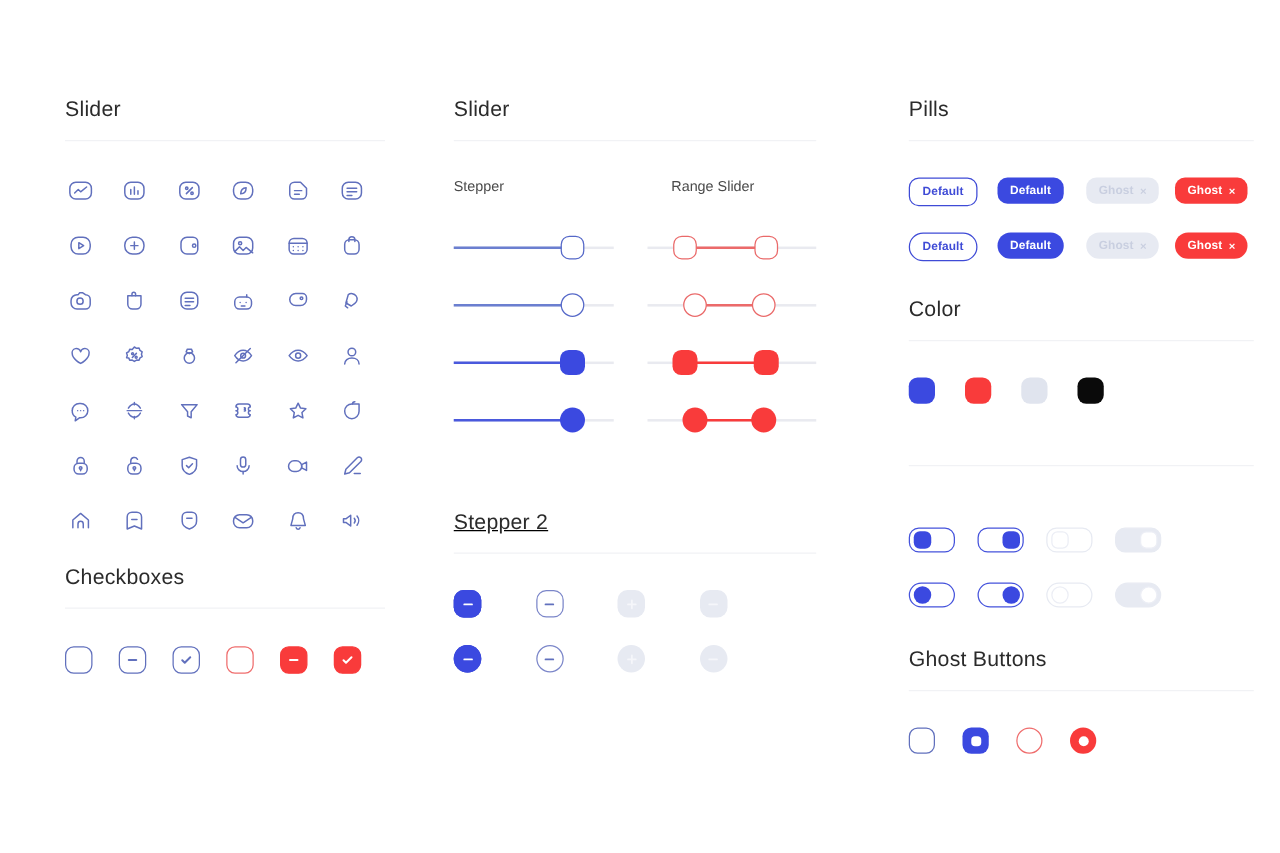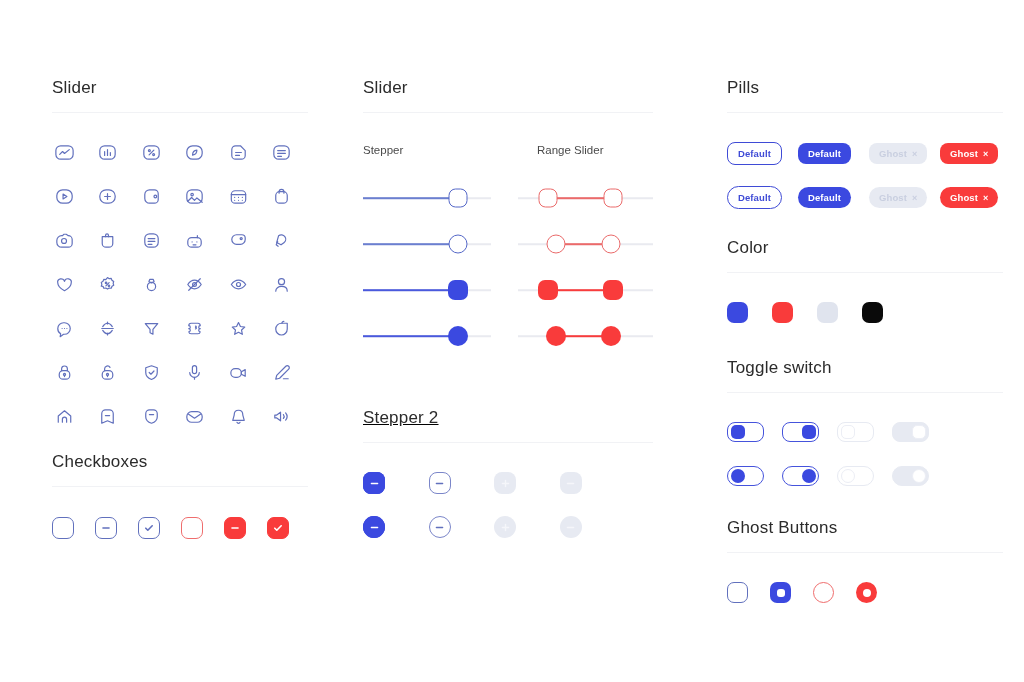--- a/index.html
+++ b/index.html
@@ -92,21 +92,21 @@
   .step.out  { border: 1.3px solid #7b86c9; }
   .step.fill { background: #3b49e0; }
   .step.dis  { background: #e7eaf2; }
   .step svg { width: 11px; height: 11px; }
   .sg { fill: none; stroke-width: 1.5; stroke-linecap: round; }
   .sg.blue { stroke: #6170bd; }
   .sg.white { stroke: #ffffff; }
   .sg.gray { stroke: #f5f6fa; }
 
   
-  .pill-row { display: flex; align-items: center; }
+  .pill-row { display: flex; }
   .pill {
     display: inline-flex; align-items: center; gap: 5px;
     font-size: 9.5px; font-weight: 700; letter-spacing: .1px;
     padding: 5px 10px; white-space: nowrap;
   }
   .pill.sq { border-radius: 8px; }
   .pill.ci { border-radius: 999px; }
   .pill.outline { border: 1.3px solid #3f4bd6; color: #3f4bd6; }
   .pill.solid   { background: #3b49e0; color: #ffffff; }
   .pill.ghost   { background: #e7eaf2; color: #c9cfe0; }
@@ -651,21 +651,20 @@
     </div>
 
     <div class="color-row" style="position:absolute; top:302px; left:0;">
       <div class="swatch" style="background:#3b49e0;"></div>
       <div class="swatch" style="background:#f93b3b;"></div>
       <div class="swatch" style="background:#e0e4ee;"></div>
       <div class="swatch" style="background:#0a0a0a;"></div>
     </div>
 
     <div style="position:absolute; top:358px; left:0; width:276px;">
-      <div class="section-title">Toggle switch</div>
       <div class="divider"></div>
     </div>
 
     <div class="tg-row" style="position:absolute; top:422px; left:0;">
       <div class="tg-slot">
           <div class="toggle sq on-left">
             <div class="knob-t blue"></div>
           </div>
         </div>
       <div class="tg-slot">

